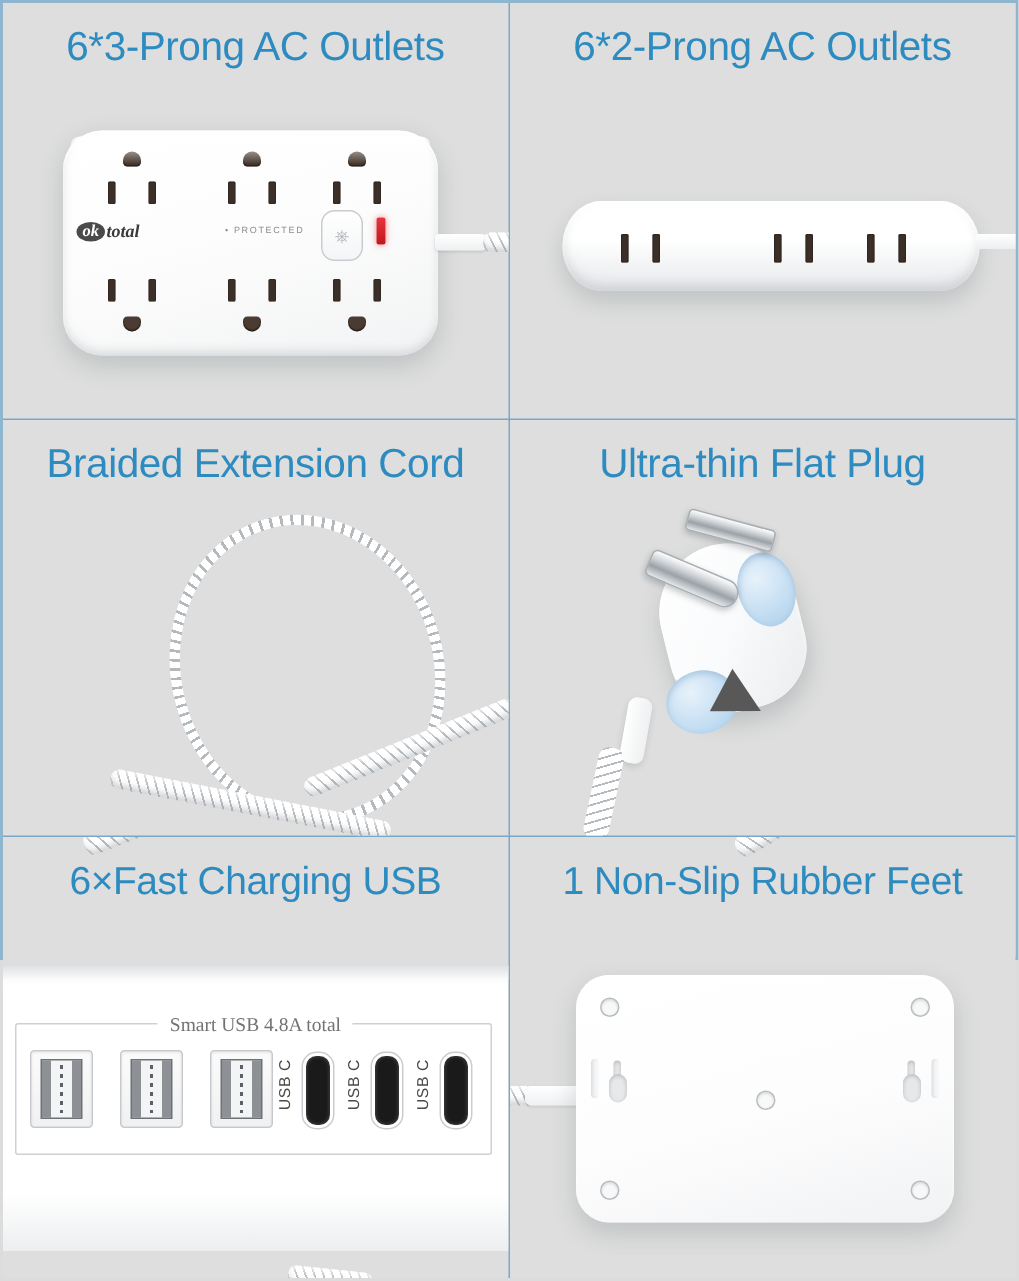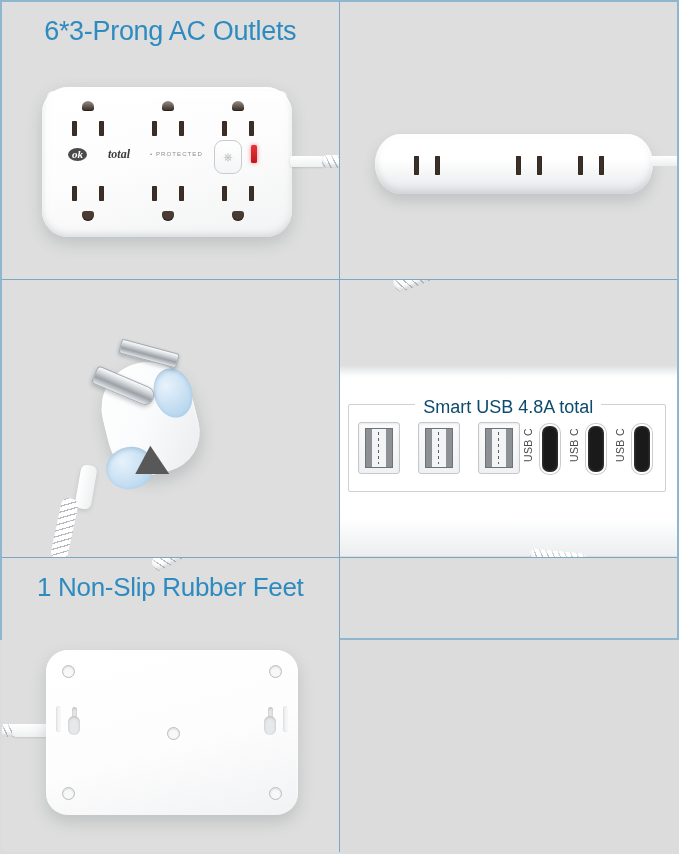--- a/index.html
+++ b/index.html
@@ -68,24 +68,24 @@
     box-shadow:inset 0 0 1px rgba(0,0,0,.6);
   }
   .out3.up .gnd{top:0;}
   .out3.up .bladeL{top:20px;left:12px;}
   .out3.up .bladeR{top:20px;right:12px;}
   .out3.dn .gnd{bottom:0;border-radius:3px 3px 6px 6px;}
   .out3.dn .bladeL{bottom:20px;left:12px;}
   .out3.dn .bladeR{bottom:20px;right:12px;}
 
   .brand{
-    position:absolute;left:26px;top:60px;
+    position:absolute;left:9px;top:60px;
     display:flex;align-items:center;
     font-family:"Liberation Serif","DejaVu Serif",serif;
-    font-style:italic;font-weight:bold;font-size:12px;color:#3a3a3a;gap:20px;
+    font-style:italic;font-weight:bold;font-size:12px;color:#3a3a3a;
   }
   .brand .ok{
     background:#4a4a4a;color:#fff;border-radius:50%;
     padding:0 4px;margin-right:1px;font-size:11px;
     display:inline-block;line-height:13px;
   }
   .protected{
     position:absolute;left:108px;top:64px;
     font-size:6px;letter-spacing:1.1px;color:#8c8c8c;white-space:nowrap;
   }
@@ -232,21 +232,21 @@
     position:absolute;left:0;right:0;top:86px;height:9px;
     background:linear-gradient(180deg,#dfe1e3,#fafbfb);
   }
   .usbbox{
     position:absolute;left:8px;top:124px;width:316px;height:86px;
     border:1px solid #cdd1d5;border-radius:2px;
   }
   .usblabel{
     position:absolute;left:50%;top:117px;transform:translateX(-50%);
     background:#ffffff;padding:0 8px;
-    font-size:18px;color:#0c4a6e;white-space:nowrap;
+    font-size:13px;color:#737373;white-space:nowrap;font-family:Liberation Serif, serif;
   }
   .usba{
     position:absolute;top:142px;width:40px;height:50px;
     background:linear-gradient(180deg,#fbfbfb,#f0f1f2);
     border:1.5px solid #c5c9cd;border-radius:3px;
     box-shadow:inset 0 1px 2px rgba(0,0,0,.08);
   }
   .usba i{
     position:absolute;left:6px;top:5px;right:6px;bottom:5px;
     background:linear-gradient(90deg,#8d9196 0%,#8d9196 22%,#f3f4f5 22%,#f3f4f5 78%,#8d9196 78%);
@@ -372,20 +372,21 @@
       </div>
     </div>
 
     <div class="cordR">
       <span class="plain"></span>
       <span class="br braid"></span>
     </div>
   </div>
 
   <div class="panel p2">
+    <div class="ptitle">6*2-Prong AC Outlets</div>
 
     <div class="strip2">
       <div class="out2" style="left:37px;">
         <span class="b l"></span>
         <span class="b r"></span>
       </div>
       <div class="out2" style="left:139px;">
         <span class="b l"></span>
         <span class="b r"></span>
       </div>
@@ -394,36 +395,46 @@
         <span class="b r"></span>
       </div>
     </div>
 
     <div class="cord2">
       <span class="plain"></span>
 
     </div>
   </div>
 
+  <div class="panel p3">
+    <div class="ptitle">Braided Extension Cord</div>
+    <div class="loopwrap">
+      <div class="loop"></div>
+      <div class="tailA braid"></div>
+      <div class="tailB braid"></div>
+    </div>
+  </div>
 
   <div class="panel p4">
+    <div class="ptitle">Ultra-thin Flat Plug</div>
 
     <div class="plugbody"></div>
     <div class="groove g1"></div>
     <div class="groove g2"></div>
     <div class="prong p1"></div>
     <div class="prong p2"></div>
     <div class="plugcord"></div>
     <div class="plugbraid"></div>
 
     <div class="calltail"></div>
   </div>
 
   <div class="panel p5">
     <div class="topcordfrag braid"></div>
+    <div class="ptitle">6×Fast Charging USB</div>
 
     <div class="usbface"></div>
     <div class="usbfacelip"></div>
 
     <div class="usbbox"></div>
     <div class="usblabel">Smart USB 4.8A total</div>
 
     <div class="usba" style="left:18px;">
           <i></i>
         </div>

